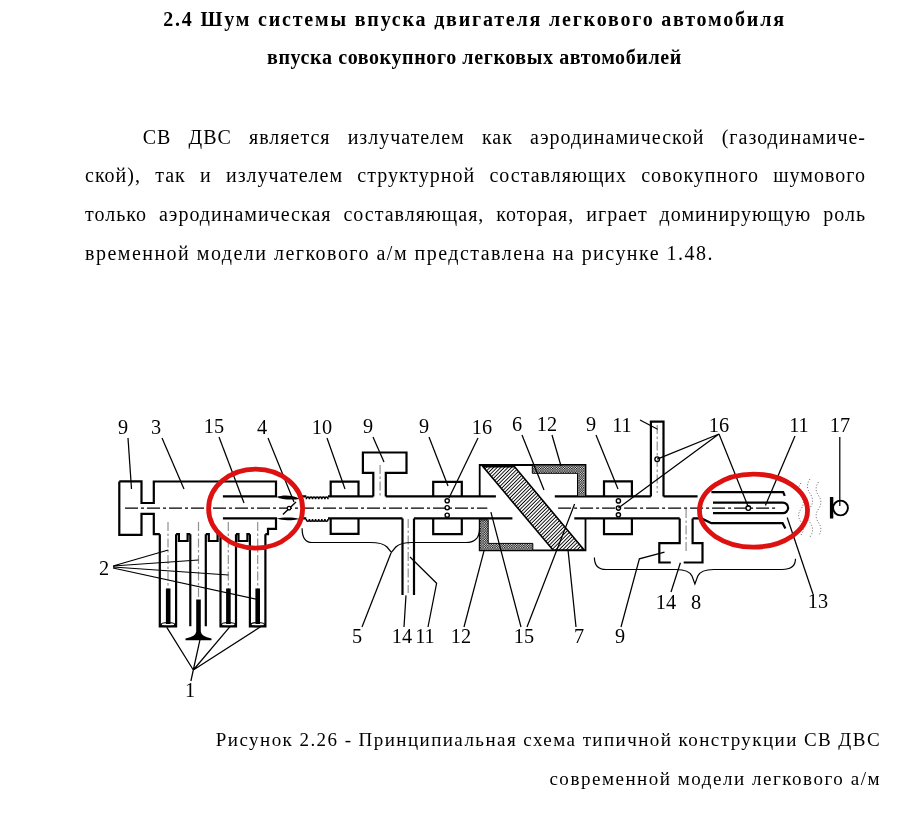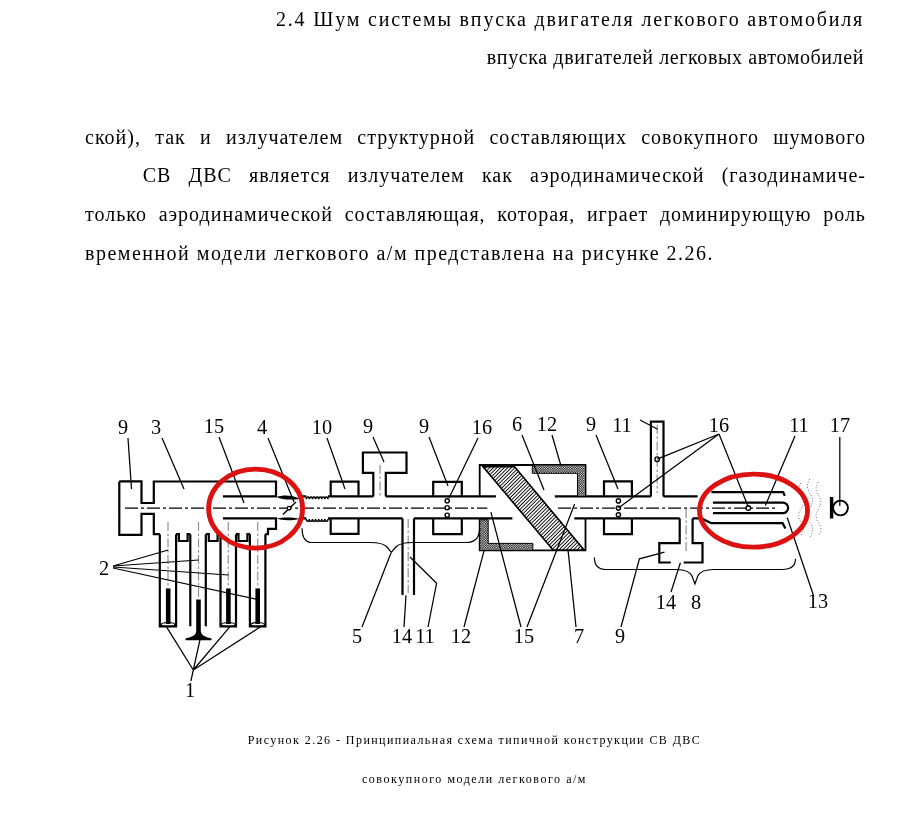--- a/index.html
+++ b/index.html
@@ -1,40 +1,40 @@
 <!DOCTYPE html>
 <html><head>
 <meta charset="utf-8">
 <style>
   html,body{margin:0;padding:0;}
   body{width:907px;height:838px;background:#fff;position:relative;overflow:hidden;
        font-family:"Liberation Serif",serif;color:#000;}
-  .hd{position:absolute;left:85px;width:779px;font-weight:normal;font-size:20px;
-      line-height:38.85px;text-align:right;}
+  .hd{position:absolute;left:85px;width:779px;font-weight:bold;font-size:20px;
+      line-height:38.85px;text-align:center;}
   .par{position:absolute;left:85px;width:781px;font-size:20px;line-height:38.85px;}
   .par div{text-align:justify;text-align-last:justify;height:38.85px;}
   .par div.last{text-align:left;text-align-last:left;}
-  .cap{position:absolute;left:85px;width:779px;font-size:12px;line-height:38.85px;
-      text-align:center;}
+  .cap{position:absolute;left:102px;width:779px;font-size:19px;line-height:38.85px;
+      text-align:right;}
 </style>
 </head>
 <body>
 <div class="hd" style="top:-0.5px;">
 <div style="letter-spacing:1.81px;">2.4 Шум системы впуска двигателя легкового автомобиля</div>
-<div style="letter-spacing:0.61px;">впуска двигателей легковых автомобилей</div>
+<div style="letter-spacing:0.61px;">впуска совокупного легковых автомобилей</div>
 </div>
 <div class="par" style="top:117.5px;letter-spacing:1.0px;">
+<div><span style="display:inline-block;width:57.7px;"></span>СВ ДВС является излучателем как аэродинамической (газодинамиче-</div>
 <div>ской), так и излучателем структурной составляющих совокупного шумового</div>
-<div><span style="display:inline-block;width:57.7px;"></span>СВ ДВС является излучателем как аэродинамической (газодинамиче-</div>
-<div>только аэродинамической составляющая, которая, играет доминирующую роль</div>
-<div class="last" style="letter-spacing:1.48px;">временной модели легкового а/м представлена на рисунке 2.26.</div>
+<div>только аэродинамическая составляющая, которая, играет доминирующую роль</div>
+<div class="last" style="letter-spacing:1.48px;">временной модели легкового а/м представлена на рисунке 1.48.</div>
 </div>
 <div class="cap" style="top:721px;">
 <div style="letter-spacing:1.44px;">Рисунок 2.26 - Принципиальная схема типичной конструкции СВ ДВС</div>
-<div style="letter-spacing:1.53px;">совокупного модели легкового а/м</div>
+<div style="letter-spacing:1.53px;">современной модели легкового а/м</div>
 </div>
 
 <svg width="907" height="838" viewBox="0 0 907 838" style="position:absolute;left:0;top:0;" fill="none" stroke-linecap="butt" stroke-linejoin="miter">
 <defs>
   <pattern id="hx" width="2.55" height="2.55" patternUnits="userSpaceOnUse" patternTransform="rotate(-45)">
     <rect width="2.55" height="2.55" fill="#fff"></rect>
     <line x1="0" y1="1.25" x2="2.55" y2="1.25" stroke="#000" stroke-width="0.95"></line>
   </pattern>
   <pattern id="dt" width="2.4" height="2.4" patternUnits="userSpaceOnUse">
     <rect width="2.4" height="2.4" fill="#fff"></rect>

